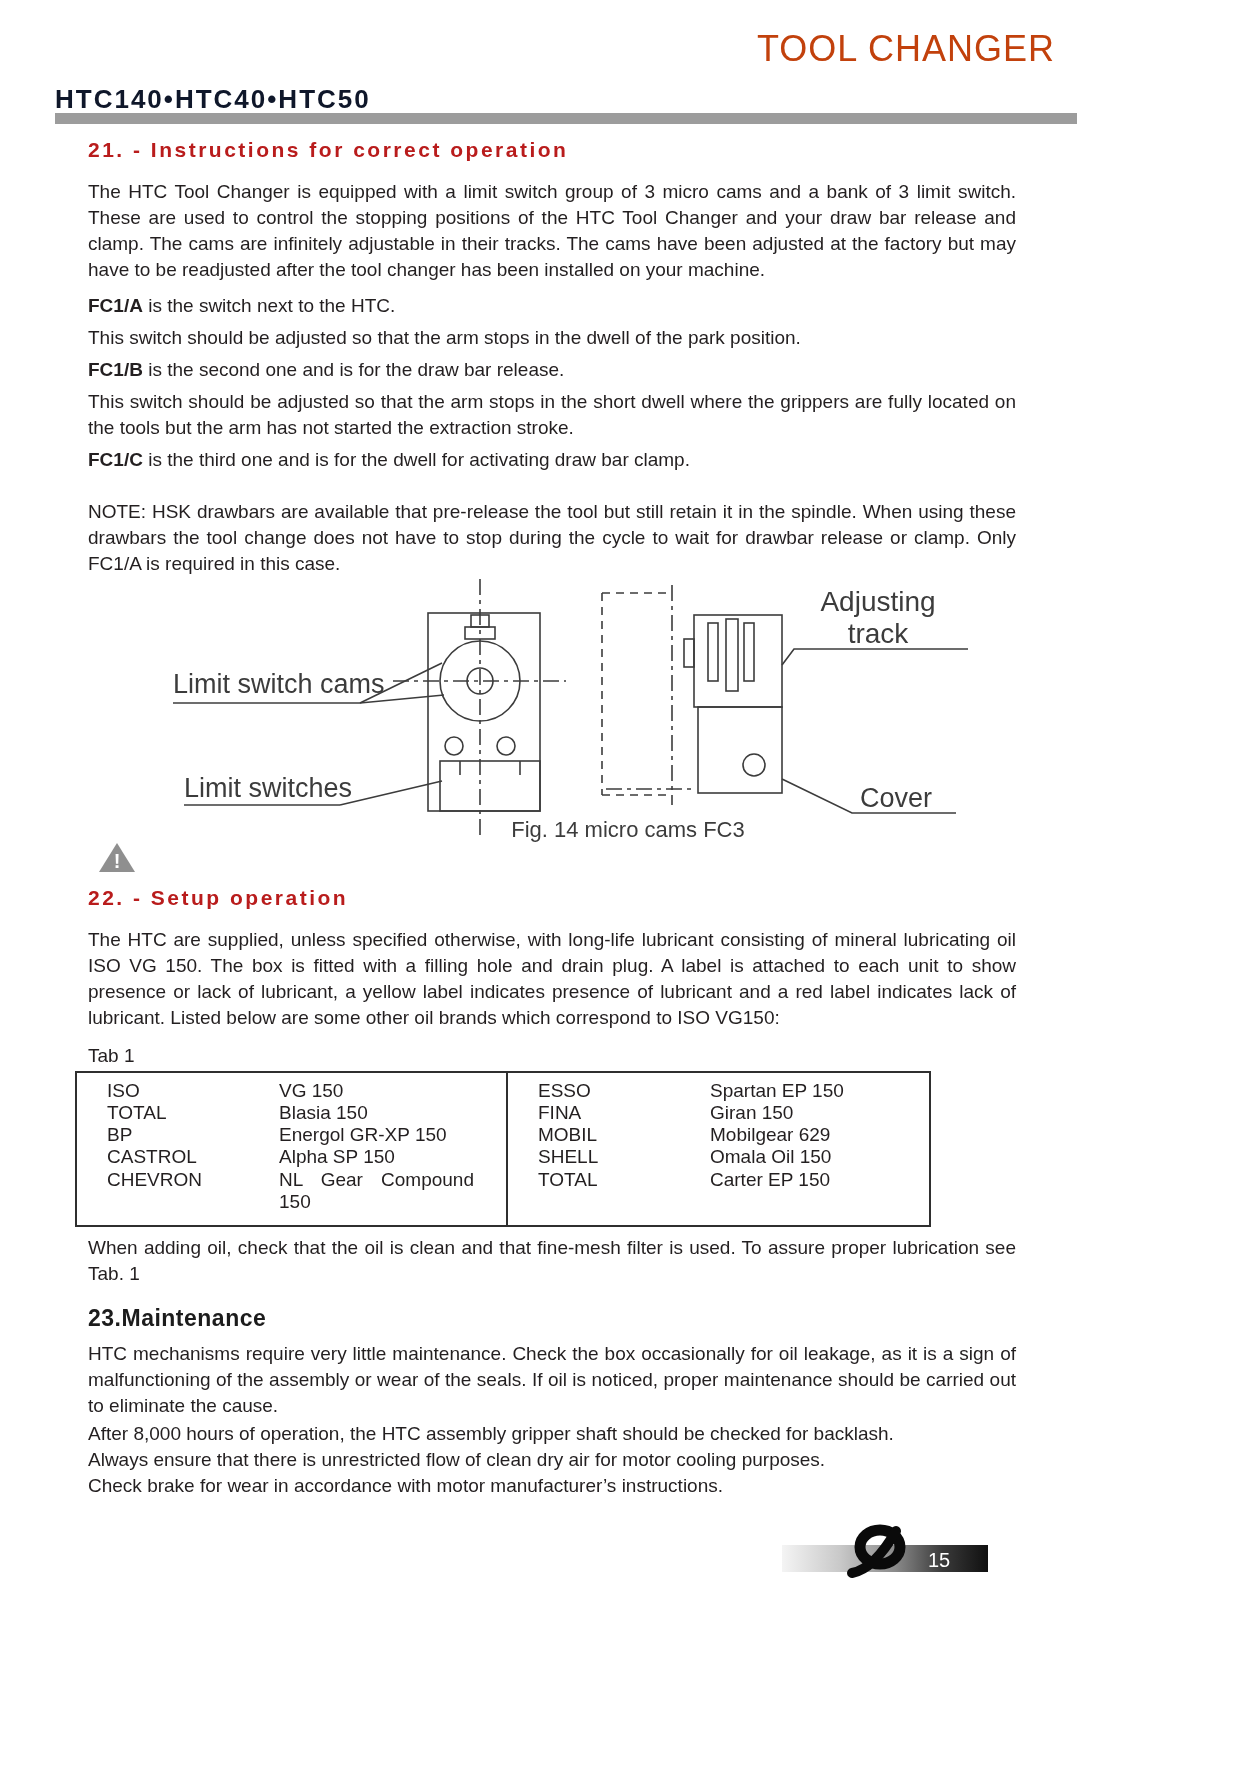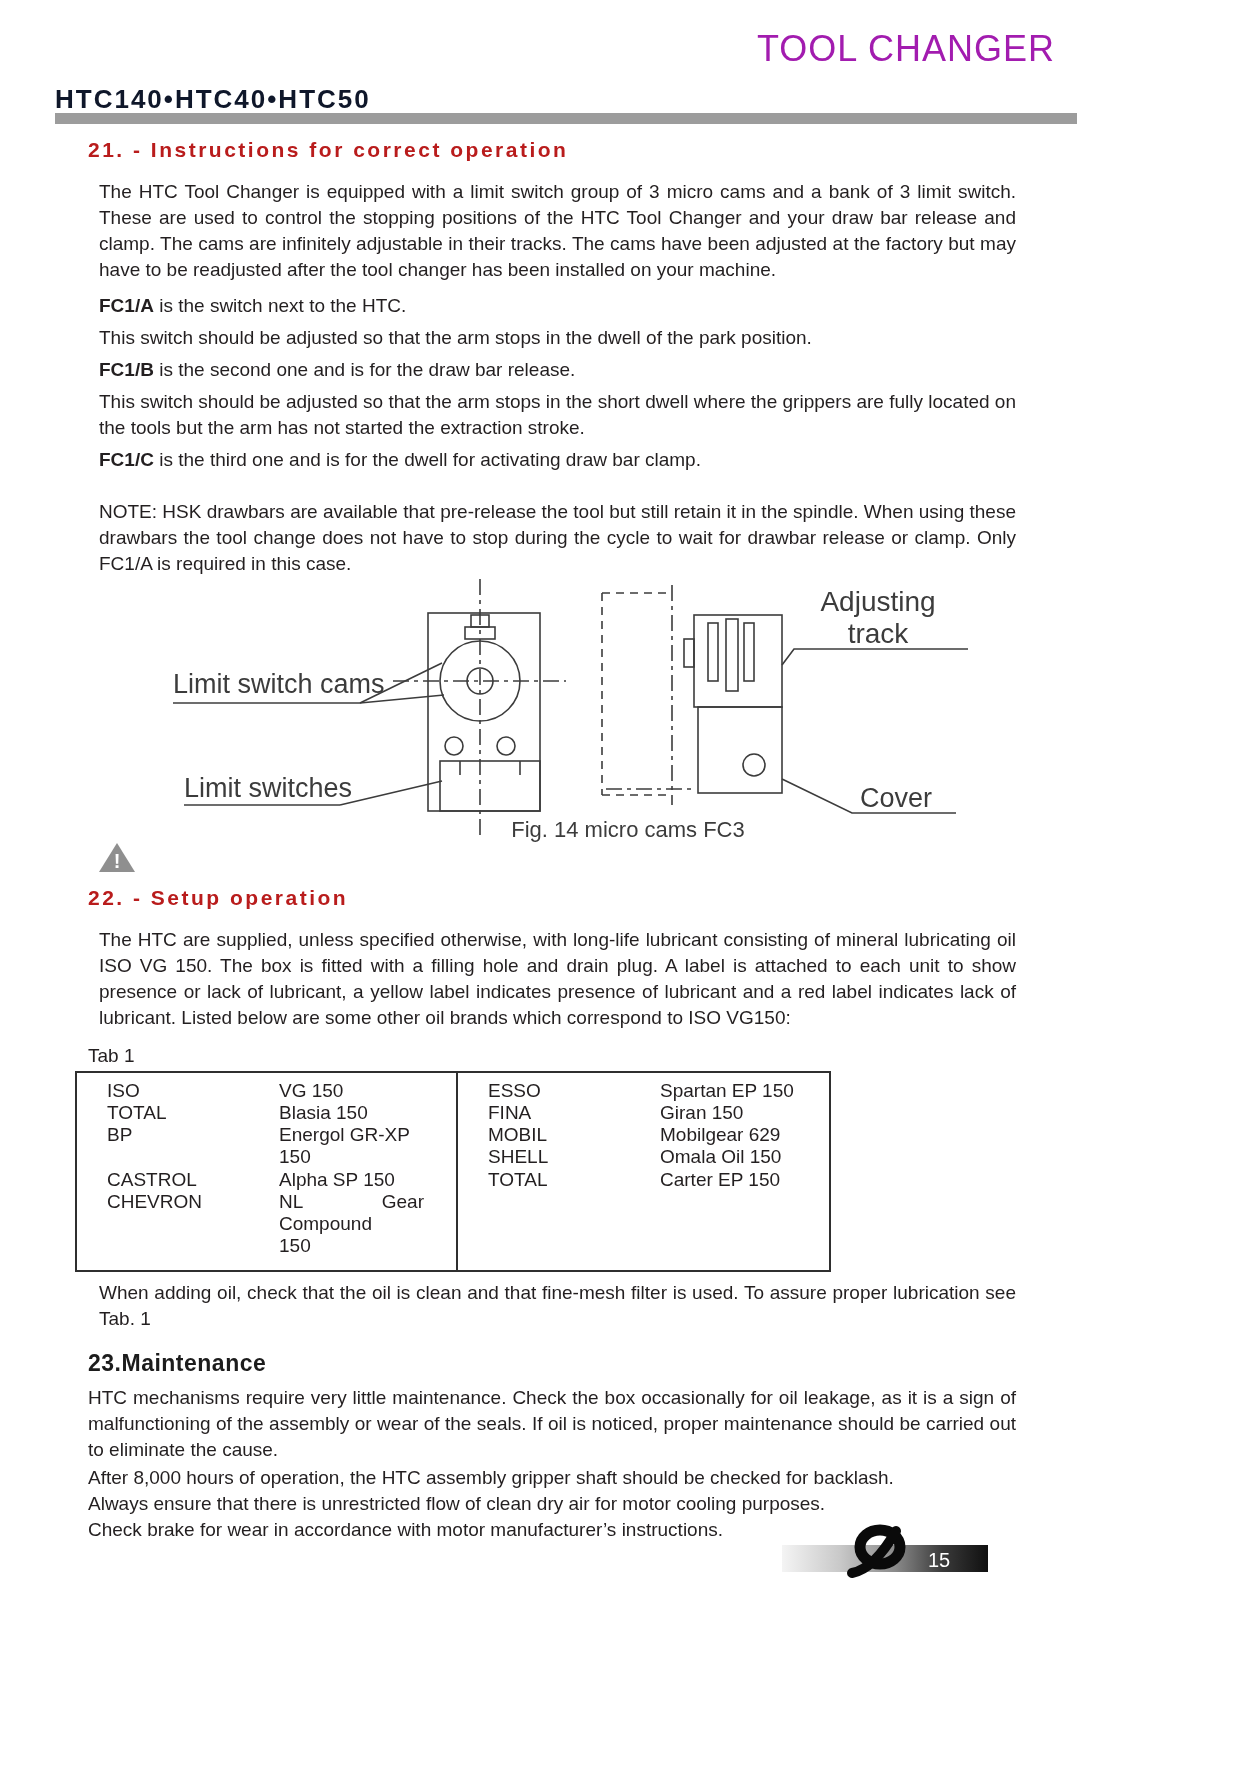--- a/index.html
+++ b/index.html
@@ -10,56 +10,56 @@
     width: 1241px; height: 1778px;
     margin: 0 auto;
     background: #ffffff;
     color: #231f20;
     font-size: 19px;
     line-height: 1.37;
     overflow: hidden;
   }
   .doc-title {
     position: absolute; top: 24px; right: 186px;
-    font-size: 36px; letter-spacing: 1px; color: #a21caf; font-weight: 400;
+    font-size: 36px; letter-spacing: 1px; color: #c2410c; font-weight: 400;
   }
   .models {
     position: absolute; top: 82px; left: 55px;
     font-size: 26px; font-weight: 700; color: #0f172a; letter-spacing: 2px;
   }
   .top-rule {
     position: absolute; top: 113px; left: 55px;
     width: 1022px; height: 11px; background: #9c9c9c;
   }
   .content { position: absolute; top: 136px; left: 88px; width: 928px; }
   .h-gray {
     color: #b91c1c; font-weight: 700; font-size: 21px;
     letter-spacing: 2.5px; margin-bottom: 14px;
   }
   .h-black {
     color: #1c1c1c; font-weight: 700; font-size: 23px;
     letter-spacing: 0.5px; margin: 16px 0 6px;
   }
-  p.just { text-align: justify; margin-left: 11px; }
+  p.just { text-align: justify; }
   .mb10 { margin-bottom: 10px; }
   .mb6 { margin-bottom: 6px; }
   .mb26 { margin-bottom: 26px; }
   .fc-line b { font-weight: 700; }
   .figure-wrap { position: relative; margin-top: 6px; }
   .figure-wrap svg { overflow: visible; display: block; }
   .fig-stroke { stroke: #3c3c3c; stroke-width: 1.6; fill: none; }
   .fig-label { fill: #3c3c3c; }
   .attention-row {
     display: flex; align-items: center; gap: 14px;
     margin: -4px 0 10px 10px;
   }
   .attention-text { font-size: 20px; color: #2e2e2e; }
   .tab-label { margin: 12px 0 2px; }
   .oil-table {
-    display: flex; width: 756px; margin-left: -13px;
+    display: flex; width: 856px; margin-left: -13px;
     border: 2px solid #2f2f2f; font-size: 19px; line-height: 1.17; gap: 8px;
   }
   .oil-half { flex: 1; padding: 7px 0 12px; }
   .oil-half.right-half { border-left: 2px solid #2f2f2f; }
   .oil-row { display: flex; }
   .oil-brand { width: 202px; padding-left: 30px; flex: none; }
   .oil-name { flex: 1; padding-right: 24px; }
   .wrap-justify { white-space: pre-line; text-align: justify; text-align-last: justify; }
   .after-table { margin-top: 8px; }
   .maint p { margin: 0; text-align: justify; }

